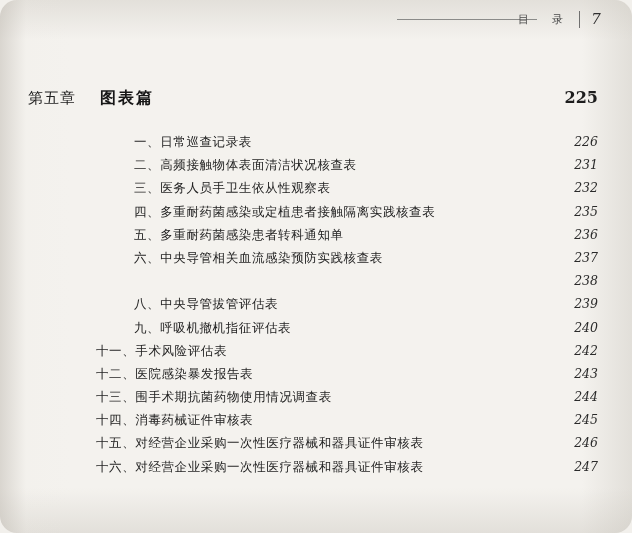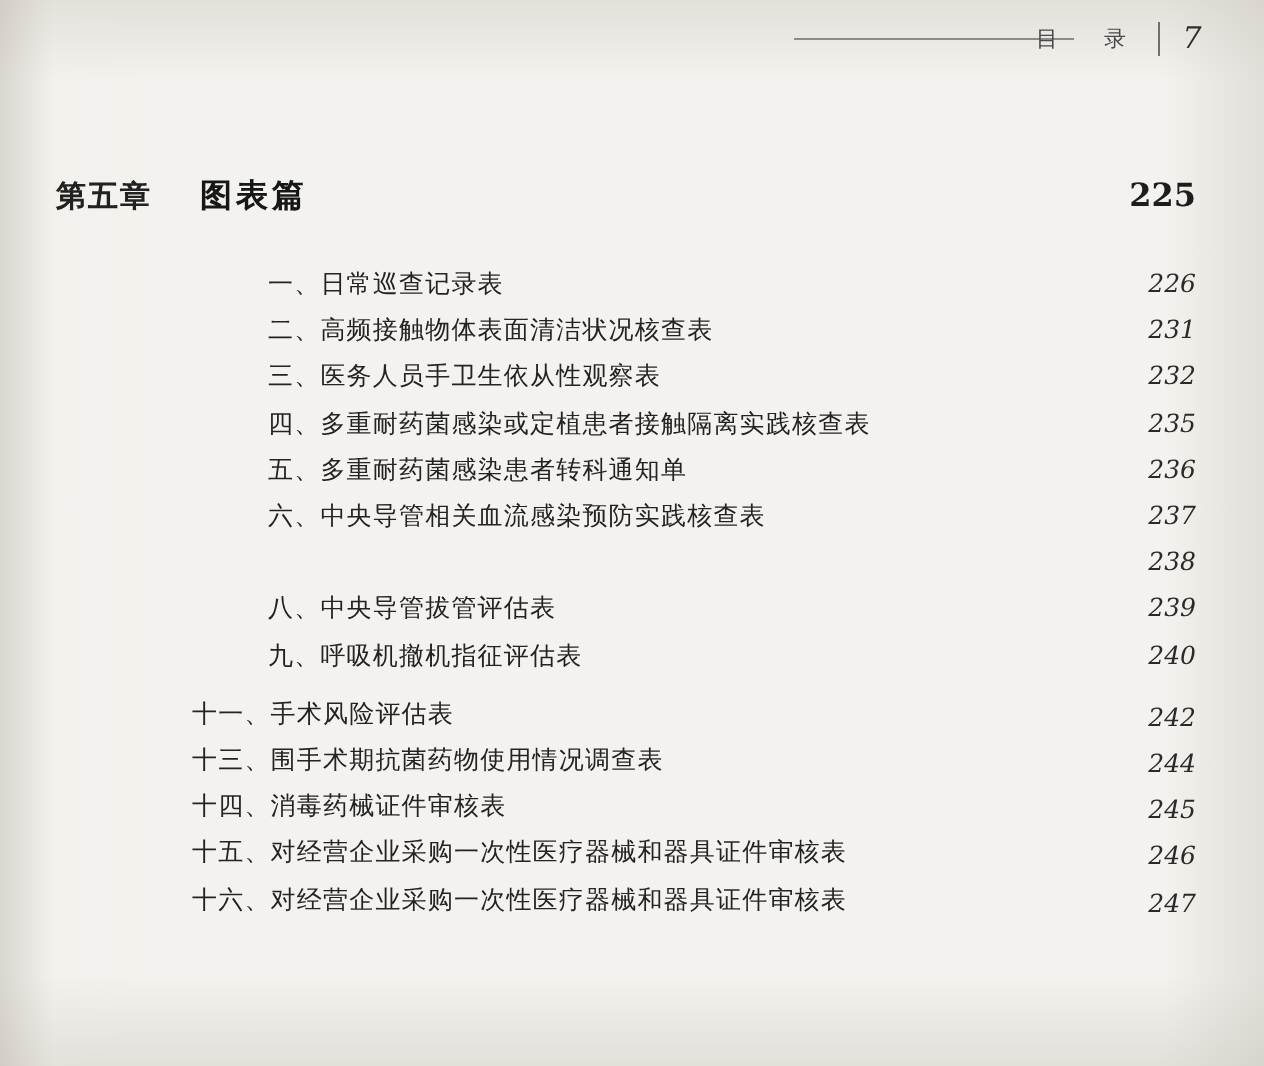--- a/index.html
+++ b/index.html
@@ -18,20 +18,21 @@
   
   .page {
     position: absolute;
     inset: 0;
     background:
       linear-gradient(90deg, rgba(195,190,182,0.55) 0px, rgba(235,232,226,0.10) 26px, rgba(255,255,255,0) 70px),
       linear-gradient(180deg, rgba(206,202,194,0.45) 0px, rgba(255,255,255,0) 40px),
       linear-gradient(0deg, rgba(200,196,188,0.40) 0px, rgba(255,255,255,0) 45px),
       linear-gradient(270deg, rgba(198,194,186,0.40) 0px, rgba(255,255,255,0) 50px),
       #f4f2ee;
+    border-radius: 17px;
   }
 
   .page-inner {
     position: absolute;
     inset: 0;
     padding: 0;
   }
 
   
   .running-head {
@@ -77,21 +78,21 @@
     position: absolute;
     top: 88px;
     left: 28px;
     right: 28px;
     display: flex;
     align-items: baseline;
     color: #1d1d1d;
   }
   .chapter-no {
     font-size: 15px;
-    font-weight: 700;
+    font-weight: 400;
     letter-spacing: 1px;
     color: #212121;
   }
   .chapter-title {
     font-size: 16px;
     font-weight: 700;
     letter-spacing: 2px;
     margin-left: 24px;
     color: #171717;
   }
@@ -127,21 +128,21 @@
     font-family: "DejaVu Serif", "Liberation Serif", serif;
     font-style: italic;
     font-size: 12.5px;
     color: #2a2a2a;
     padding-right: 6px;
     min-width: 28px;
     text-align: right;
   }
   
   .indent-deep { padding-left: 38px; gap: 20px; }
-  .indent-shallow { padding-left: 0px; align-items: flex-end; }
+  .indent-shallow { padding-left: 0px; }
 </style>
 </head>
 <body>
 
 <div class="page">
   <div class="page-inner">
 
     <div class="rh-rule"></div>
 
     <div class="running-head">
@@ -190,20 +191,24 @@
         </div>
         <div class="toc-row indent-deep">
           <span class="toc-label">九、呼吸机撤机指征评估表</span>
           <span class="toc-page">240</span>
         </div>
         <div class="toc-row indent-shallow">
           <span class="toc-label">十一、手术风险评估表</span>
           <span class="toc-page">242</span>
         </div>
         <div class="toc-row indent-shallow">
+          <span class="toc-label">十二、医院感染暴发报告表</span>
+          <span class="toc-page">243</span>
+        </div>
+        <div class="toc-row indent-shallow">
           <span class="toc-label">十三、围手术期抗菌药物使用情况调查表</span>
           <span class="toc-page">244</span>
         </div>
         <div class="toc-row indent-shallow">
           <span class="toc-label">十四、消毒药械证件审核表</span>
           <span class="toc-page">245</span>
         </div>
         <div class="toc-row indent-shallow">
           <span class="toc-label">十五、对经营企业采购一次性医疗器械和器具证件审核表</span>
           <span class="toc-page">246</span>

